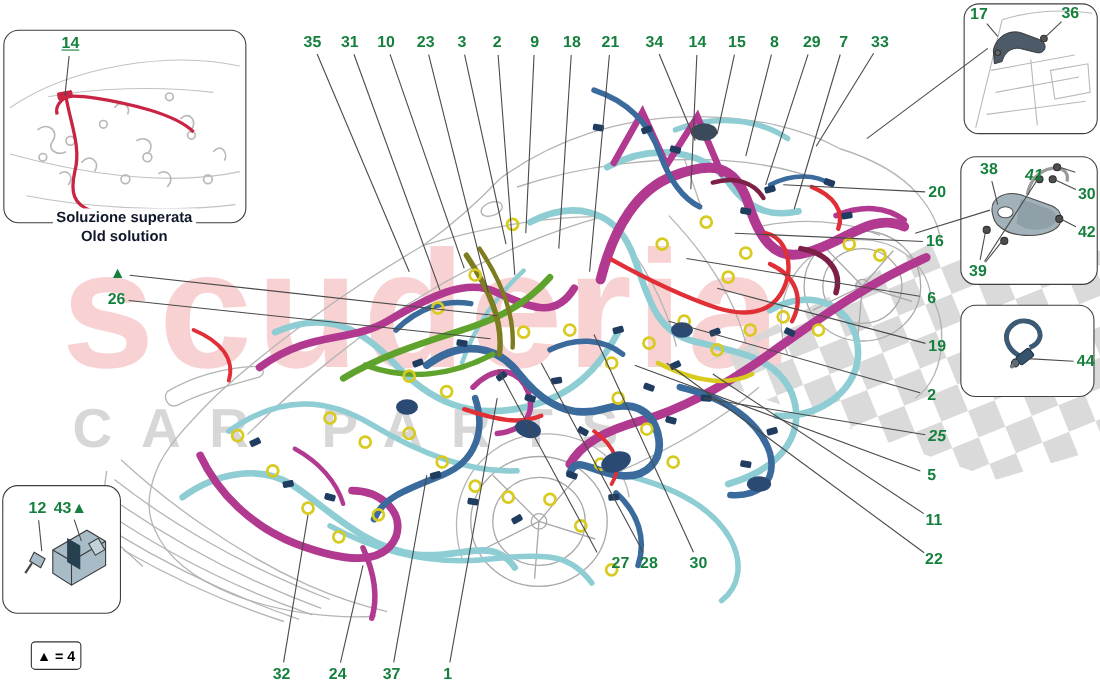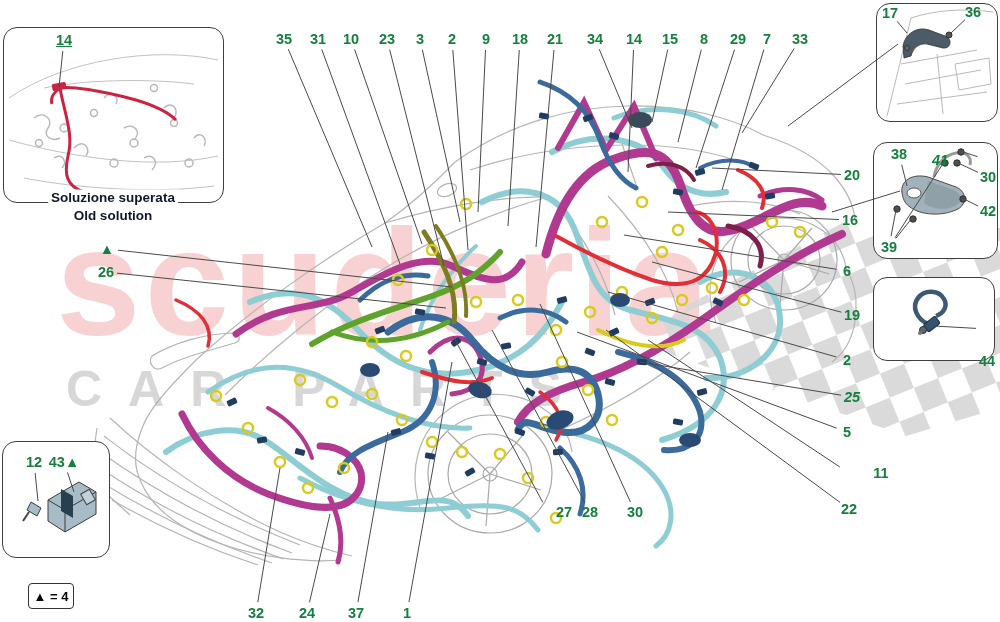--- a/index.html
+++ b/index.html
@@ -392,37 +392,37 @@
       <div class="callout" style="left: 738px; top: 39px;">29</div>
       <div class="callout" style="left: 767px; top: 39px;">7</div>
       <div class="callout" style="left: 800px; top: 39px;">33</div>
       <div class="callout" style="left: 852px; top: 175px;">20</div>
       <div class="callout" style="left: 850px; top: 220px;">16</div>
       <div class="callout" style="left: 847px; top: 271px;">6</div>
       <div class="callout" style="left: 852px; top: 315px;">19</div>
       <div class="callout" style="left: 847px; top: 360px;">2</div>
       <div class="callout" style="left: 852px; top: 397px; font-style: italic;">25</div>
       <div class="callout" style="left: 847px; top: 432px;">5</div>
-      <div class="callout" style="left: 849px; top: 473px; margin-left: 32px;">11</div>
+      <div class="callout" style="left: 849px; top: 473px;">11</div>
       <div class="callout" style="left: 849px; top: 509px;">22</div>
       <div class="callout" style="left: 564px; top: 512px;">27</div>
       <div class="callout" style="left: 590px; top: 512px;">28</div>
       <div class="callout" style="left: 635px; top: 512px;">30</div>
       <div class="callout" style="left: 256px; top: 613px;">32</div>
       <div class="callout" style="left: 307px; top: 613px;">24</div>
       <div class="callout" style="left: 356px; top: 613px;">37</div>
       <div class="callout" style="left: 407px; top: 613px;">1</div>
       <div class="callout" style="left: 107px; top: 249px;">▲</div>
       <div class="callout" style="left: 106px; top: 272px;">26</div>
       <div class="callout" style="left: 64px; top: 40px; text-decoration: underline;">14</div>
       <div class="callout" style="left: 890px; top: 13px;">17</div>
       <div class="callout" style="left: 973px; top: 12px;">36</div>
       <div class="callout" style="left: 899px; top: 154px;">38</div>
       <div class="callout" style="left: 940px; top: 160px; font-style: italic;">41</div>
       <div class="callout" style="left: 988px; top: 177px;">30</div>
       <div class="callout" style="left: 988px; top: 211px;">42</div>
       <div class="callout" style="left: 889px; top: 247px;">39</div>
-      <div class="callout" style="left: 987px; top: 329px; margin-top: 32px;">44</div>
+      <div class="callout" style="left: 987px; top: 329px;">44</div>
       <div class="callout" style="left: 34px; top: 462px;">12</div>
       <div class="callout" style="left: 64px; top: 462px;">43▲</div>
     </div>
 
 </div>
 
 </body></html>

